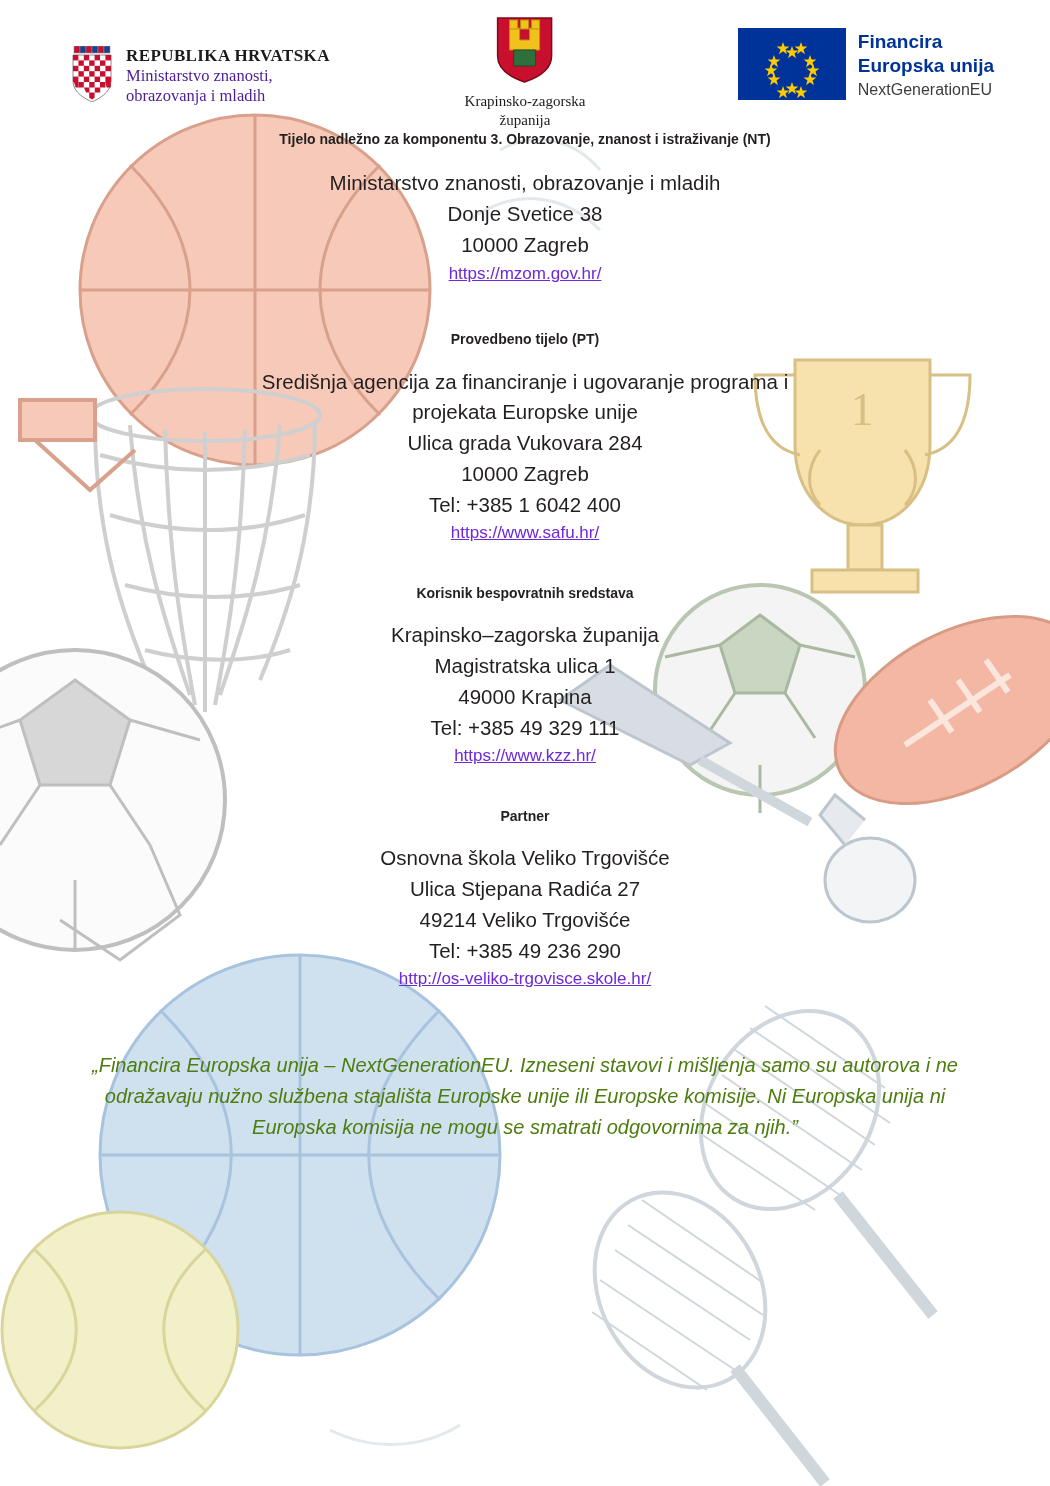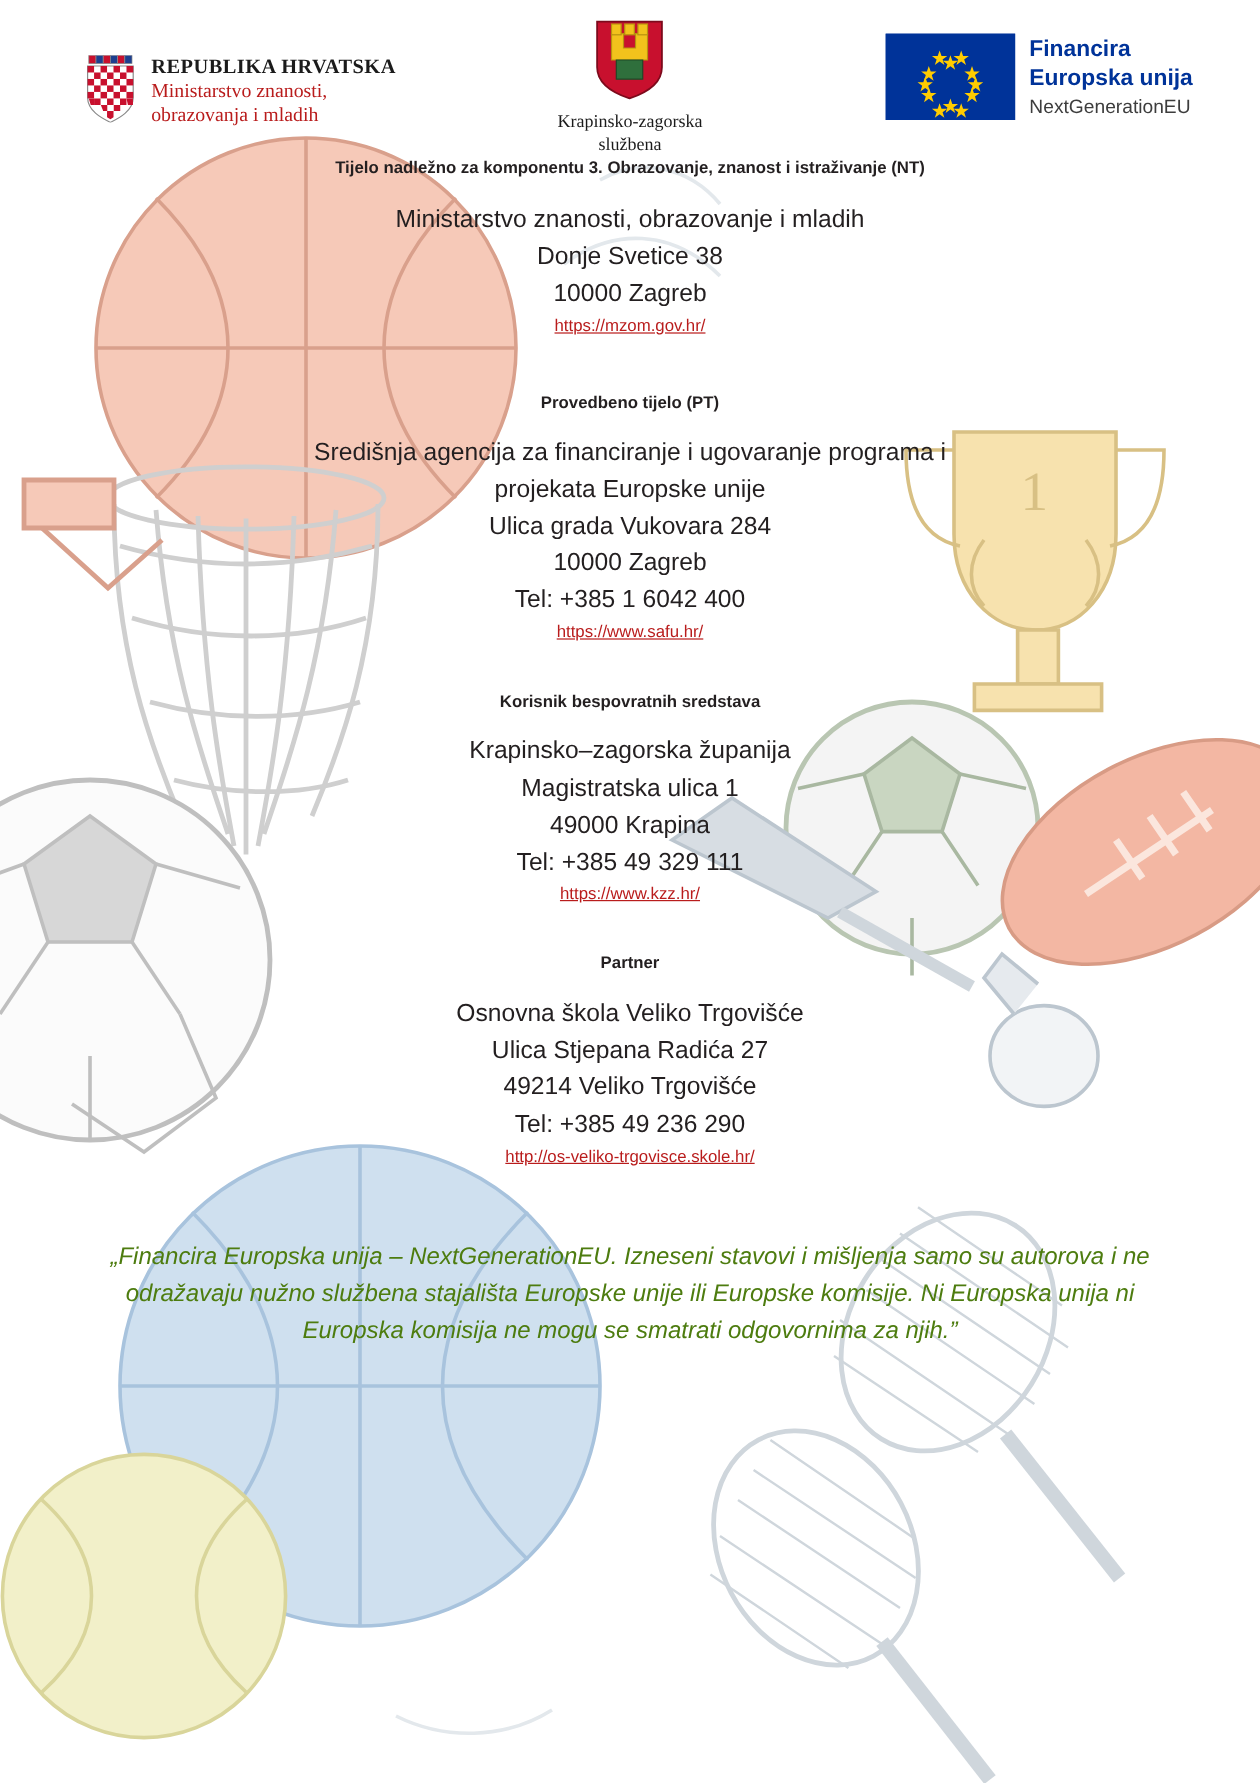--- a/index.html
+++ b/index.html
@@ -55,21 +55,21 @@
     font-family: "Liberation Serif", serif;
     font-weight: bold;
     font-size: 17px;
     letter-spacing: .4px;
     color: #1b1b1b;
   }
   .logo-hr-text .l2,
   .logo-hr-text .l3 {
     font-family: "Liberation Serif", serif;
     font-size: 16.5px;
-    color: #b91c1c;
+    color: #4c1d95;
   }
 
   .logo-kzz {
     position: absolute;
     left: 50%;
     transform: translateX(-50%);
     top: 14px;
     text-align: center;
   }
   .logo-kzz .kzz-label {
@@ -131,23 +131,23 @@
   }
   .block-title.tight {
     margin-bottom: 18px;
   }
   .block-line {
     font-size: 20.5px;
     line-height: 1.5;
     color: #231f20;
   }
   .block-link {
-    font-size: 14px;
+    font-size: 17px;
     line-height: 1.5;
-    color: #b91c1c;
+    color: #6d28d9;
     text-decoration: underline;
   }
   .spacer-34 { height: 34px; }
   .spacer-40 { height: 40px; }
 
   .disclaimer {
     position: relative;
     z-index: 3;
     margin: 58px 62px 0 62px;
     font-style: italic;
@@ -297,21 +297,21 @@
         <path d="M6 4h54v38c0 16-18 23-27 26C24 65 6 58 6 42z" fill="#c8102e" stroke="#7d0a1c" stroke-width="1.5"></path>
         <path d="M18 14h10v12h10V14h10v22H18z" fill="#f2c21c" stroke="#b8910f" stroke-width="1"></path>
         <rect x="18" y="6" width="8" height="9" fill="#f2c21c" stroke="#b8910f"></rect>
         <rect x="29" y="6" width="8" height="9" fill="#f2c21c" stroke="#b8910f"></rect>
         <rect x="40" y="6" width="8" height="9" fill="#f2c21c" stroke="#b8910f"></rect>
         <path d="M22 36h22v16H22z" fill="#2f6f3c" stroke="#1e4a27"></path>
       </svg>
     </div>
     <div class="kzz-label">
       <div>Krapinsko-zagorska</div>
-      <div>službena</div>
+      <div>županija</div>
     </div>
   </div>
 
   <div class="logo-eu">
     <div class="eu-flag">
       <svg viewBox="0 0 108 72" width="108" height="72">
         <rect width="108" height="72" fill="#003399"></rect>
         <g fill="#FFCC00">
           <g id="s">
             <polygon points="54,18 55.6,22.6 60.4,22.6 56.5,25.5 58,30.2 54,27.3 50,30.2 51.5,25.5 47.6,22.6 52.4,22.6"></polygon>

